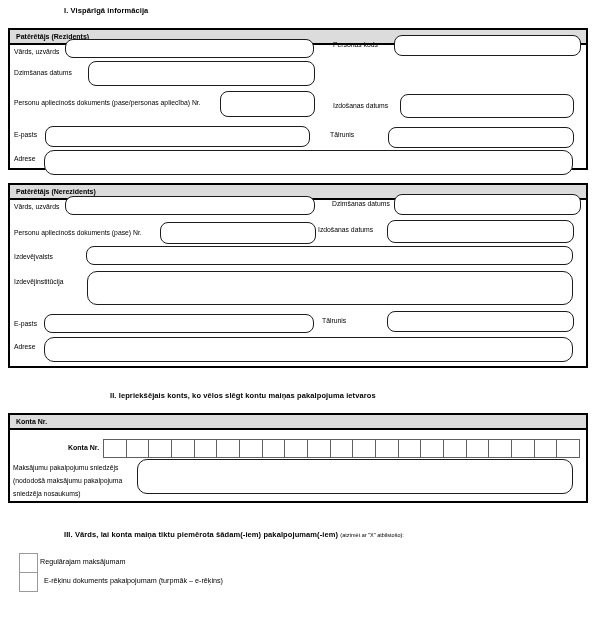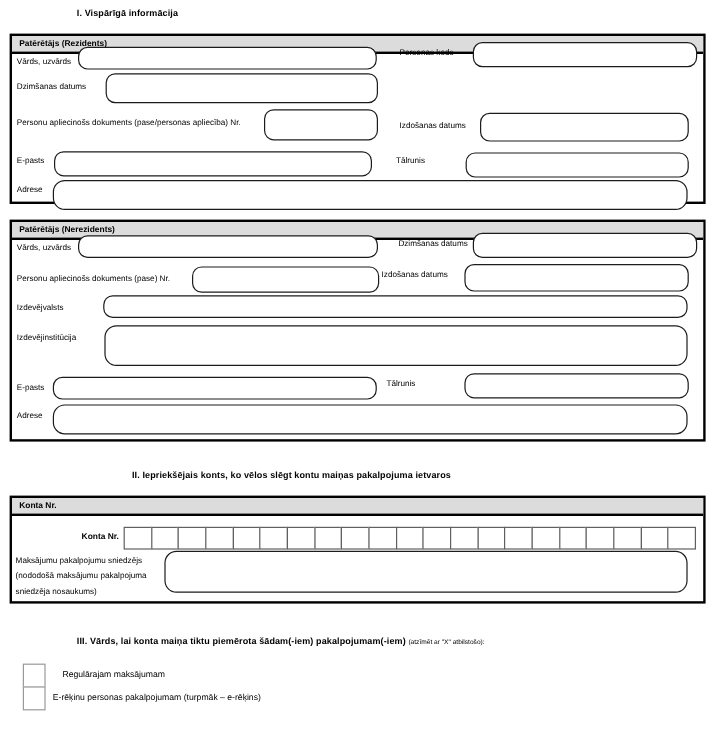--- a/index.html
+++ b/index.html
@@ -134,19 +134,19 @@
   <span class="abs label" style="left:13px; top:477px;">(nododošā maksājumu pakalpojuma</span>
   <span class="abs label" style="left:13px; top:490px;">sniedzēja nosaukums)</span>
   <div class="input" style="left:137px; top:459px; width:436px; height:35px; border-radius:10px;"></div>
 
   <div class="abs heading" style="left:25px; top:530px;">
     <span>III. Vārds, lai konta maiņa tiktu piemērota šādam(-iem) pakalpojumam(-iem)</span>
     <span class="heading-note">(atzīmēt ar "X" atbilstošo):</span>
   </div>
 
   <div class="checkbox" style="left:19px; top:553px;"></div>
-  <span class="abs label" style="left:52px; top:557px; font-size:7.2px;">Regulārajam maksājumam</span>
+  <span class="abs label" style="left:40px; top:557px; font-size:7.2px;">Regulārajam maksājumam</span>
 
   <div class="checkbox" style="left:19px; top:572px;"></div>
-  <span class="abs label" style="left:44px; top:576px; font-size:7.2px;">E-rēķinu personas pakalpojumam (turpmāk – e-rēķins)</span>
+  <span class="abs label" style="left:44px; top:576px; font-size:7.2px;">E-rēķinu dokuments pakalpojumam (turpmāk – e-rēķins)</span>
 
 
 </div>
 
 </body></html>

